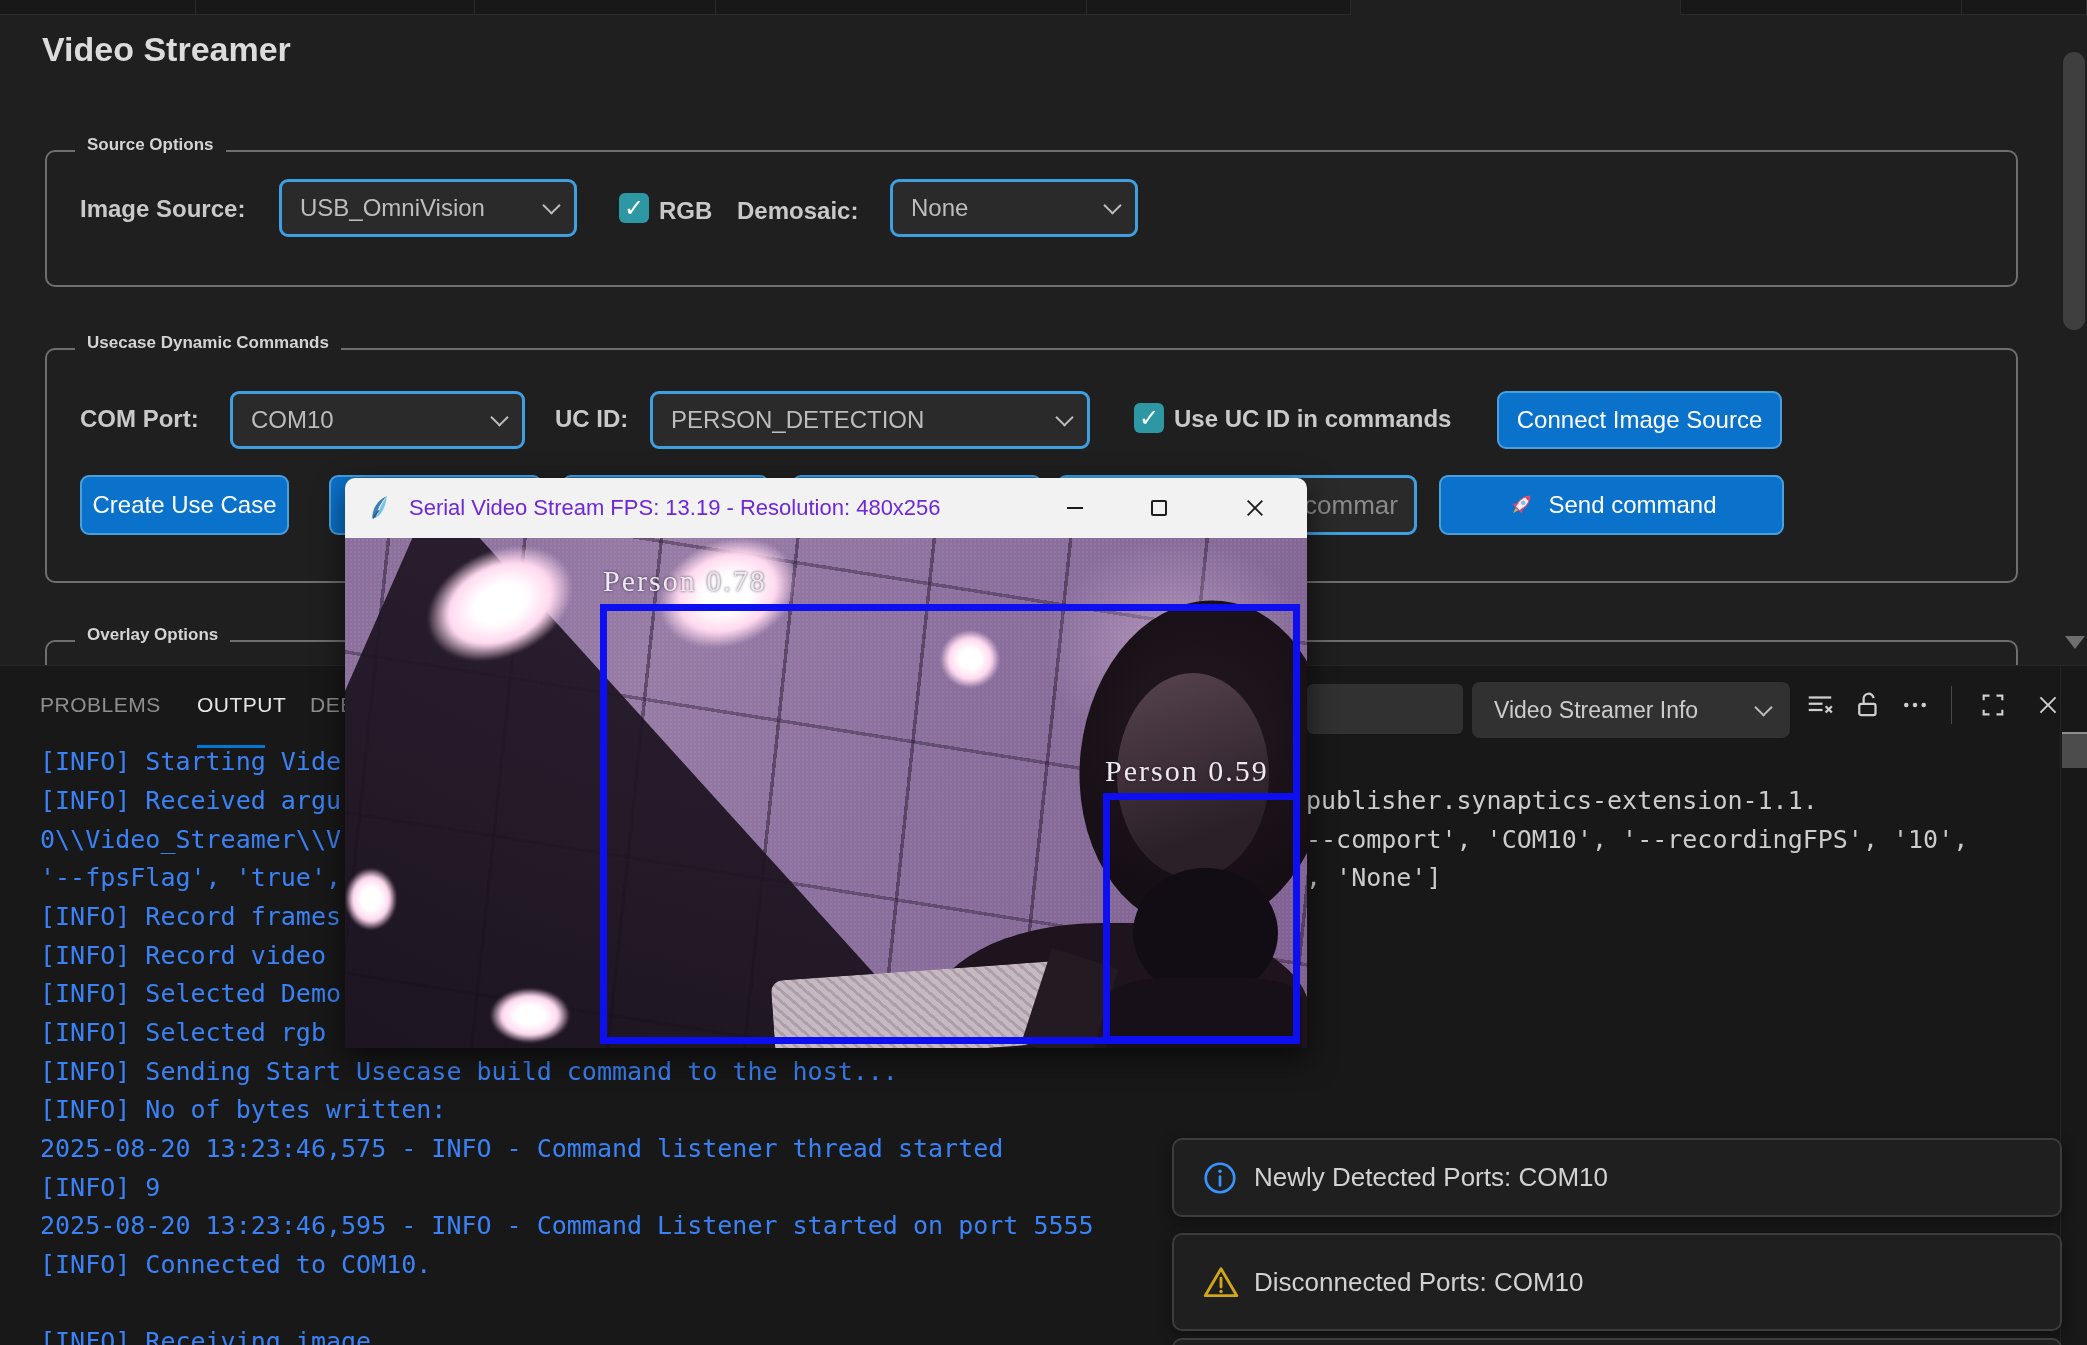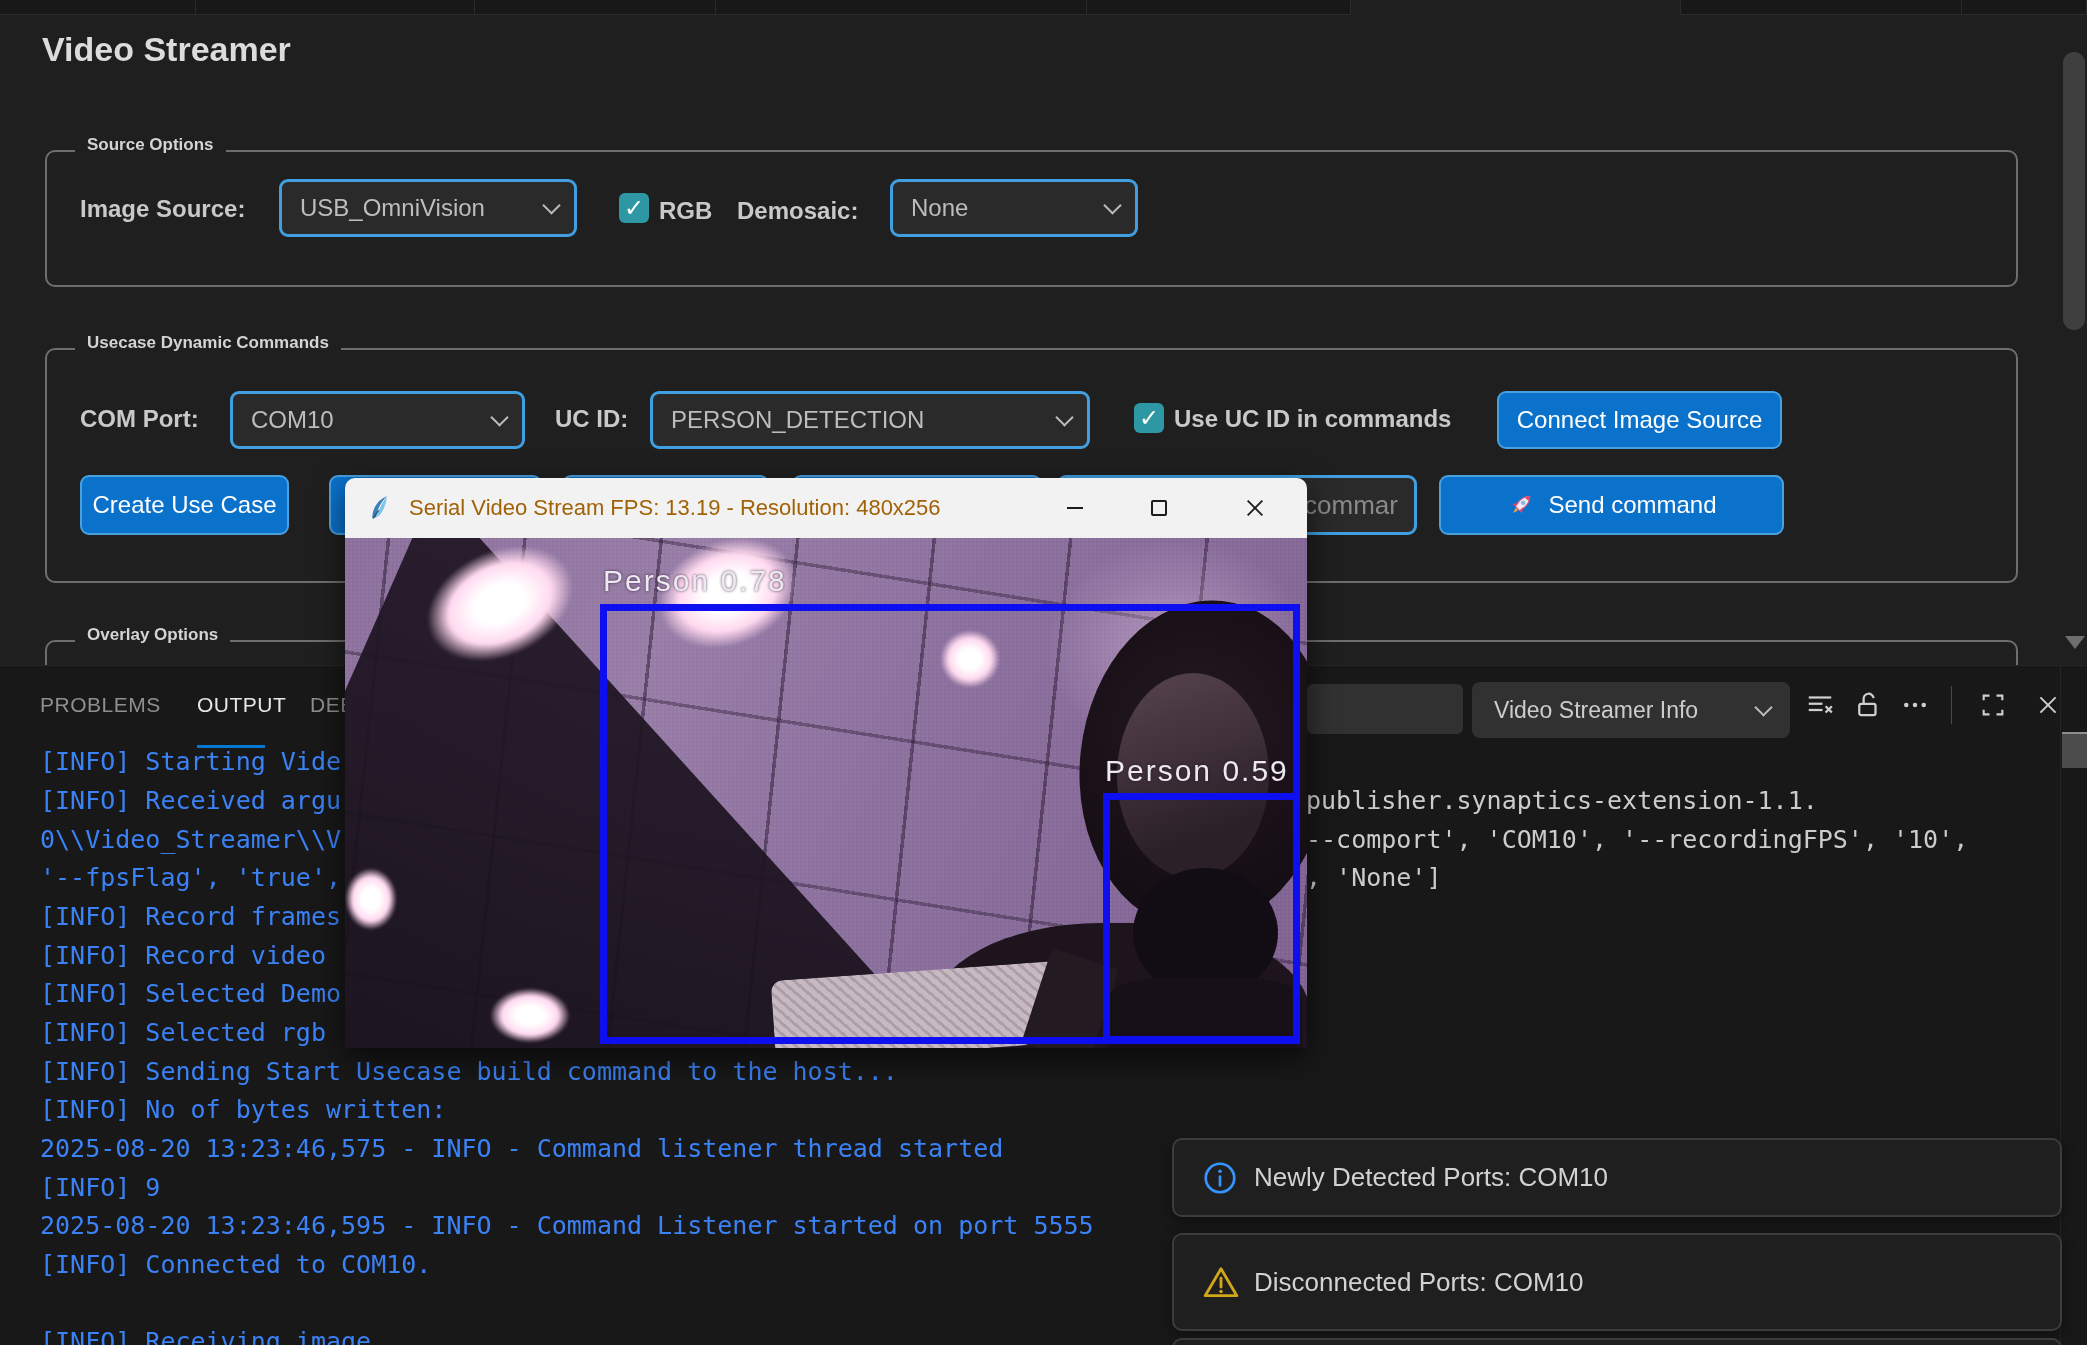--- a/index.html
+++ b/index.html
@@ -47,27 +47,27 @@
 
   
   .toast{position:absolute;left:1172px;width:890px;background:#1f1f1f;border:2px solid #3c3c3c;border-radius:10px;box-sizing:border-box;box-shadow:0 4px 14px rgba(0,0,0,.4);display:flex;align-items:center;}
   .toast .t-icon{margin-left:28px;width:36px;height:36px;flex:0 0 36px;}
   .toast .t-text{margin-left:16px;font-size:26px;color:#d2d2d2;white-space:nowrap;}
   .toast-sliver{position:absolute;left:1172px;top:672px;width:890px;height:10px;background:#1f1f1f;border:2px solid #3c3c3c;border-bottom:none;border-radius:10px 10px 0 0;box-sizing:border-box;}
 
   
   .swin{position:absolute;left:345px;top:478px;width:962px;height:570px;z-index:50;box-shadow:0 10px 30px rgba(0,0,0,.6);border-radius:10px 10px 0 0;}
   .titlebar{position:absolute;left:0;top:0;width:962px;height:60px;background:#f2f2f2;border-radius:10px 10px 0 0;}
-  .titlebar .t-title{position:absolute;left:64px;top:0;line-height:60px;font-size:22px;color:#a16207;white-space:nowrap;}
+  .titlebar .t-title{position:absolute;left:64px;top:0;line-height:60px;font-size:22px;color:#6d28d9;white-space:nowrap;}
   .winbtn{position:absolute;top:0;width:62px;height:60px;display:flex;align-items:center;justify-content:center;}
   .glyph-min{width:16px;height:2px;background:#1c1c1c;}
   .glyph-max{width:16px;height:16px;border:2px solid #1c1c1c;border-radius:2px;box-sizing:border-box;}
 
   .video{position:absolute;left:0;top:60px;width:962px;height:510px;overflow:hidden;
-         background:linear-gradient(115deg,#8a6f9c 0%,#977ca6 30%,#8b6f9d 55%,#7e6190 100%);}
+         background:linear-gradient(115deg,#8a6f9c 0%,#977ca6 30%,#8b6f9d 55%,#7e6190 100%);font-family:Liberation Serif, serif;}
   .vlayer{position:absolute;left:0;top:0;width:100%;height:100%;}
   .grid{background-image:repeating-linear-gradient(100deg,transparent 0 115px,rgba(38,22,46,.5) 115px 118px),
         repeating-linear-gradient(13deg,transparent 0 135px,rgba(38,22,46,.4) 135px 138px);
         transform:rotate(-4deg) scale(1.15);}
   .dots{background-image:radial-gradient(rgba(255,255,255,.06) 1px,transparent 1.5px);background-size:4px 4px;}
   .wedge{background:linear-gradient(200deg,#2a1d2e,#150e18);clip-path:polygon(7% 0,14% 0,62% 100%,0 100%,0 30%);opacity:.94;}
   .glow{position:absolute;border-radius:8px;background:radial-gradient(closest-side,#ffffff 35%,#ffd9ef 70%,rgba(255,200,240,0));filter:blur(1px);}
   .haze{position:absolute;background:radial-gradient(closest-side,rgba(243,216,243,.4),rgba(243,216,243,0));}
   .tri-light{position:absolute;background:#fdeefb;clip-path:polygon(0 55%,100% 0,80% 100%);filter:blur(1px);}
   .hair{position:absolute;left:735px;top:62px;width:250px;height:330px;border-radius:50%;background:radial-gradient(circle at 45% 40%,#241820 0%,#150e14 70%);transform:rotate(6deg);}

